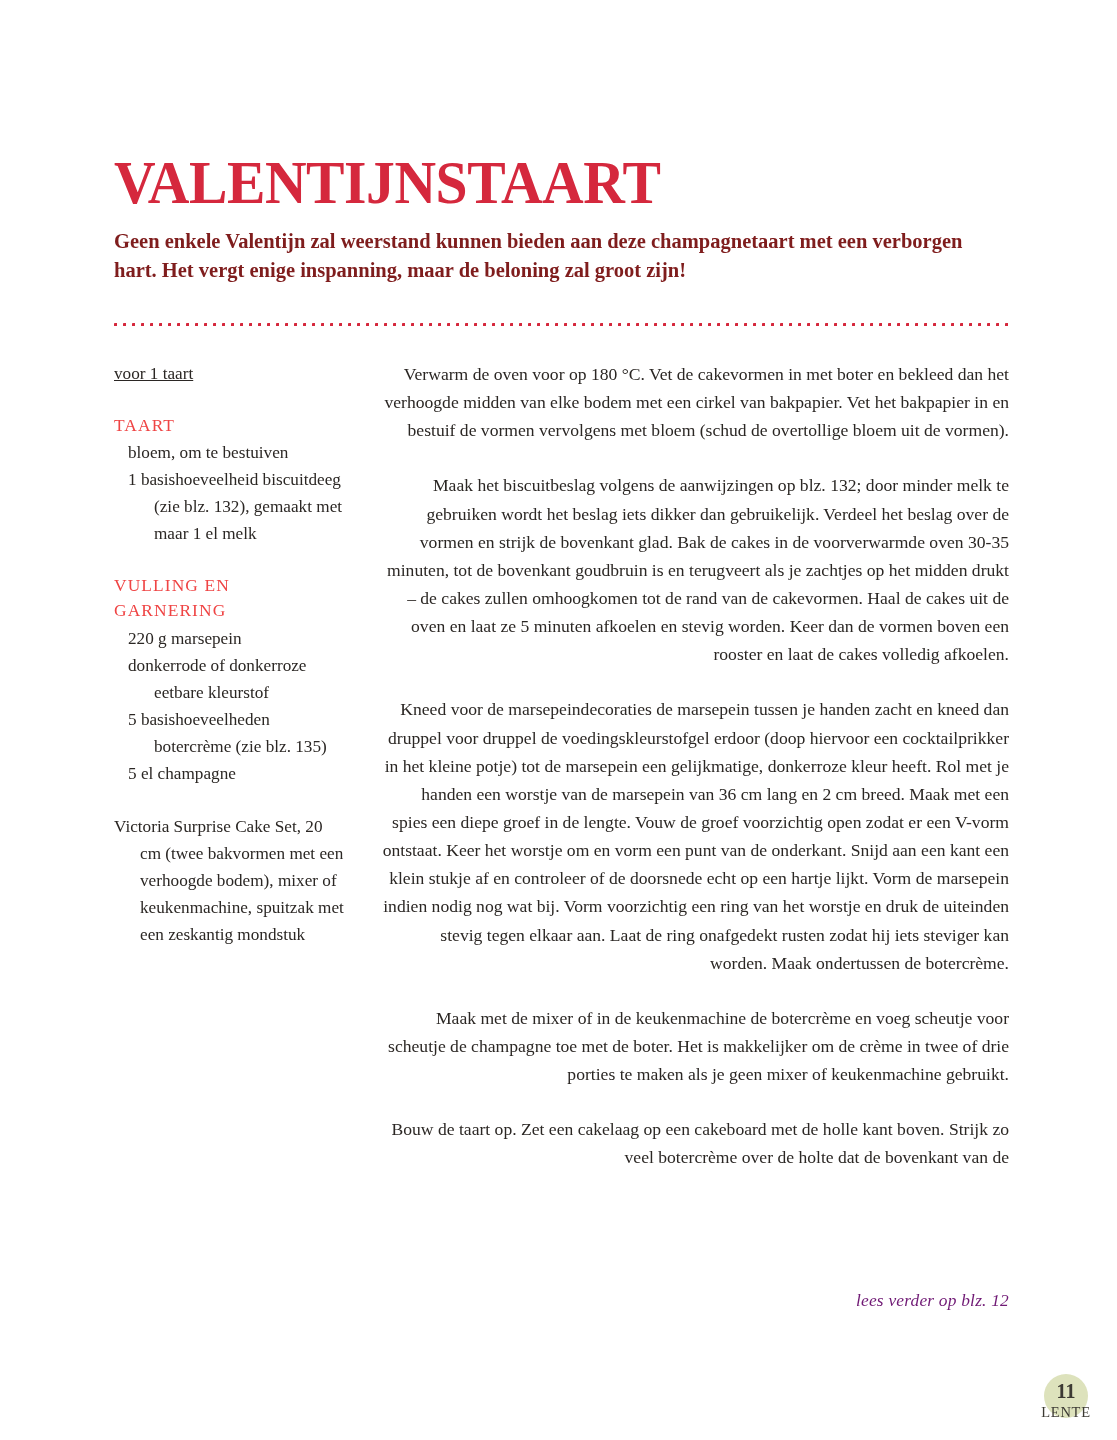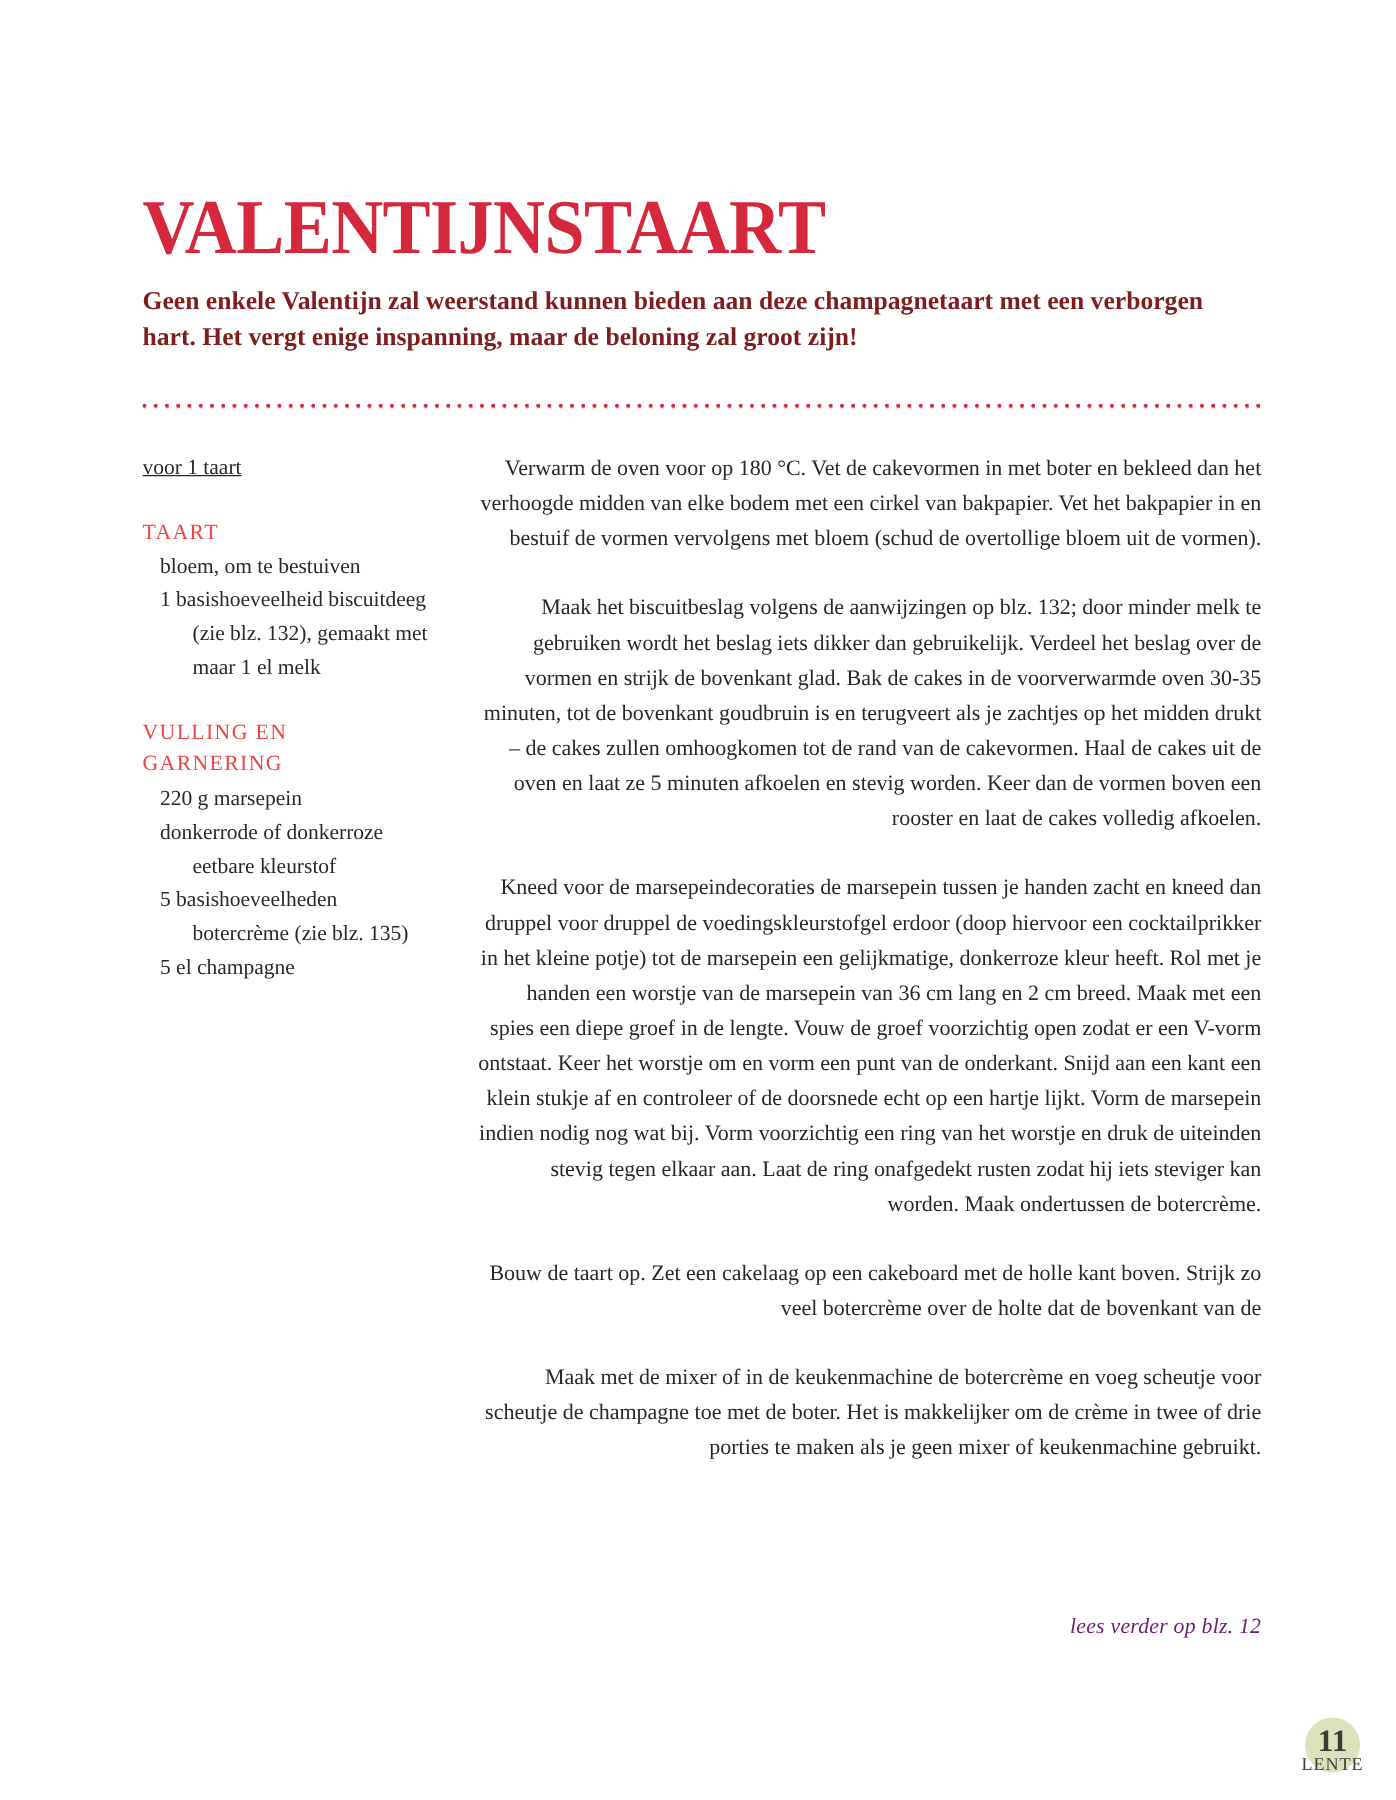--- a/index.html
+++ b/index.html
@@ -155,21 +155,21 @@
     width: 44px;
     height: 44px;
     border-radius: 50%;
     background: #dde2bc;
   }
   .badge-number {
     position: absolute;
     left: 0;
     top: 7px;
     width: 56px;
-    font-size: 25px;
+    font-size: 20px;
     font-weight: 700;
     color: #3c3a33;
     line-height: 1;
   }
   .badge-season {
     position: absolute;
     left: 0;
     top: 31px;
     width: 56px;
     font-size: 14.5px;
@@ -206,28 +206,31 @@
       <div>
         <div class="ing-heading">VULLING EN GARNERING</div>
         <ul class="ing-list">
           <li>220 g marsepein</li>
           <li>donkerrode of donkerroze eetbare kleurstof</li>
           <li>5 basishoeveelheden botercrème (zie blz. 135)</li>
           <li>5 el champagne</li>
         </ul>
       </div>
 
+      <ul class="equip-list">
+        <li>Victoria Surprise Cake Set, 20 cm (twee bakvormen met een verhoogde bodem), mixer of keukenmachine, spuitzak met een zeskantig mondstuk</li>
+      </ul>
     </div>
 
     <div class="col-method">
       <p class="method-p">Verwarm de oven voor op 180 °C. Vet de cakevormen in met boter en bekleed dan het verhoogde midden van elke bodem met een cirkel van bakpapier. Vet het bakpapier in en bestuif de vormen vervolgens met bloem (schud de overtollige bloem uit de vormen).</p>
       <p class="method-p">Maak het biscuitbeslag volgens de aanwijzingen op blz. 132; door minder melk te gebruiken wordt het beslag iets dikker dan gebruikelijk. Verdeel het beslag over de vormen en strijk de bovenkant glad. Bak de cakes in de voorverwarmde oven 30-35 minuten, tot de bovenkant goudbruin is en terugveert als je zachtjes op het midden drukt – de cakes zullen omhoogkomen tot de rand van de cakevormen. Haal de cakes uit de oven en laat ze 5 minuten afkoelen en stevig worden. Keer dan de vormen boven een rooster en laat de cakes volledig afkoelen.</p>
       <p class="method-p">Kneed voor de marsepeindecoraties de marsepein tussen je handen zacht en kneed dan druppel voor druppel de voedingskleurstofgel erdoor (doop hiervoor een cocktailprikker in het kleine potje) tot de marsepein een gelijkmatige, donkerroze kleur heeft. Rol met je handen een worstje van de marsepein van 36 cm lang en 2 cm breed. Maak met een spies een diepe groef in de lengte. Vouw de groef voorzichtig open zodat er een V-vorm ontstaat. Keer het worstje om en vorm een punt van de onderkant. Snijd aan een kant een klein stukje af en controleer of de doorsnede echt op een hartje lijkt. Vorm de marsepein indien nodig nog wat bij. Vorm voorzichtig een ring van het worstje en druk de uiteinden stevig tegen elkaar aan. Laat de ring onafgedekt rusten zodat hij iets steviger kan worden. Maak ondertussen de botercrème.</p>
+      <p class="method-p">Maak met de mixer of in de keukenmachine de botercrème en voeg scheutje voor scheutje de champagne toe met de boter. Het is makkelijker om de crème in twee of drie porties te maken als je geen mixer of keukenmachine gebruikt.</p>
       <p class="method-p">Bouw de taart op. Zet een cakelaag op een cakeboard met de holle kant boven. Strijk zo veel botercrème over de holte dat de bovenkant van de</p>
-      <p class="method-p">Maak met de mixer of in de keukenmachine de botercrème en voeg scheutje voor scheutje de champagne toe met de boter. Het is makkelijker om de crème in twee of drie porties te maken als je geen mixer of keukenmachine gebruikt.</p>
     </div>
 
   </div>
 
   <div class="continue-note">lees verder op blz. 12</div>
 
   <div class="page-badge">
     <div class="badge-circle"></div>
     <div class="badge-number">11</div>
     <div class="badge-season">LENTE</div>

